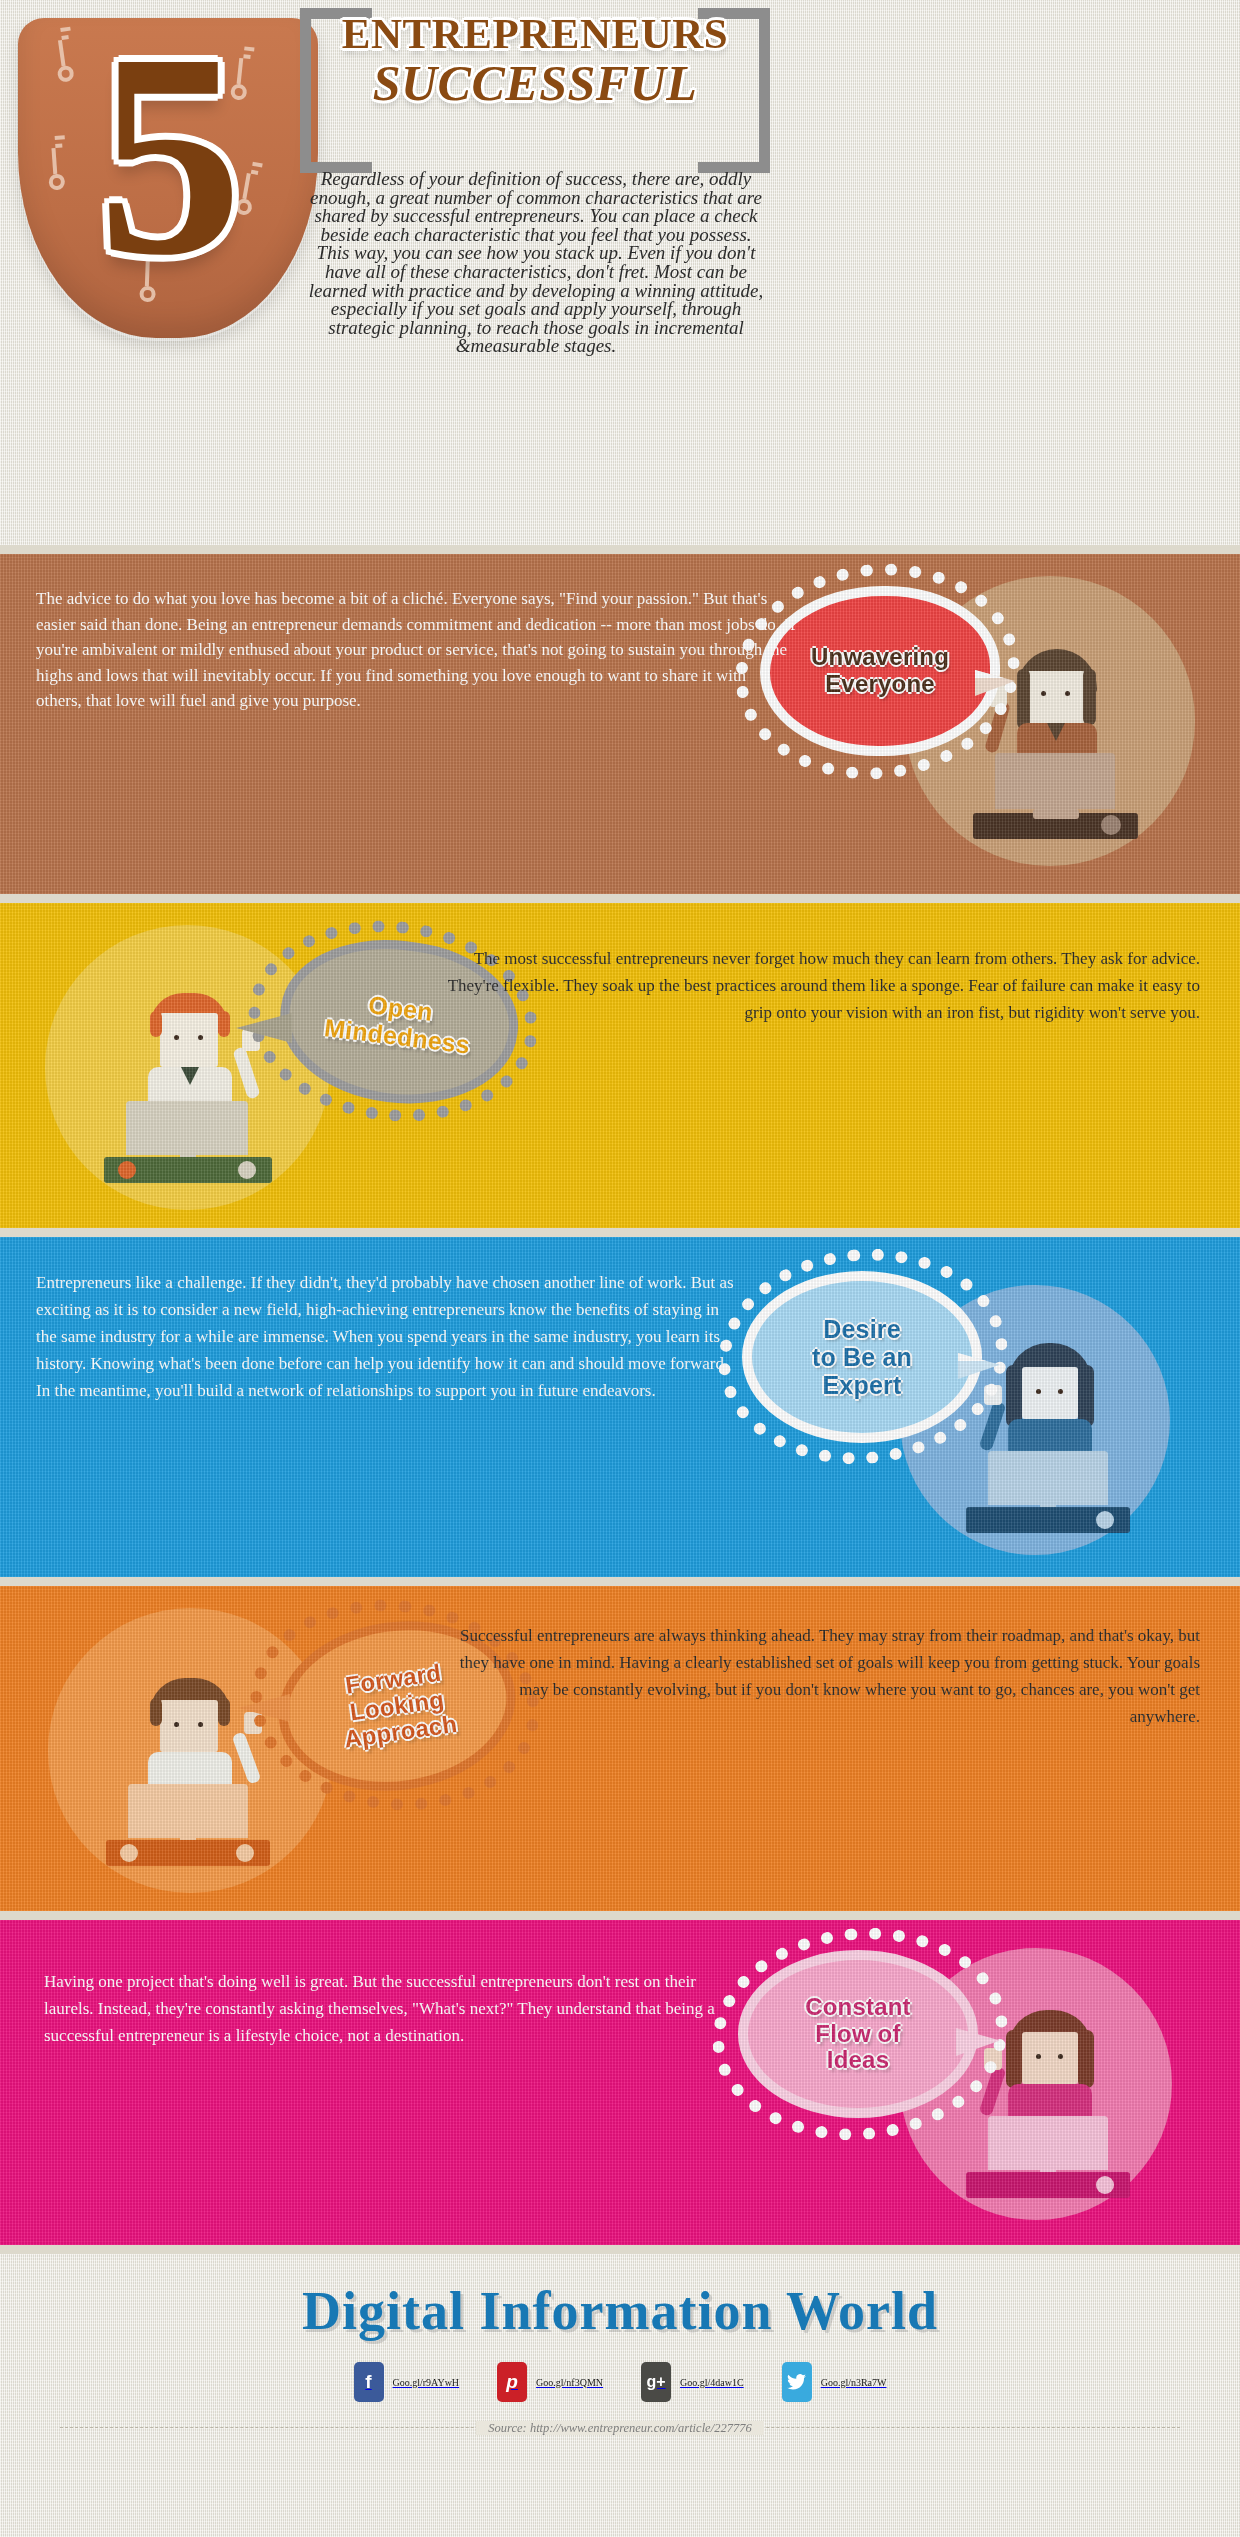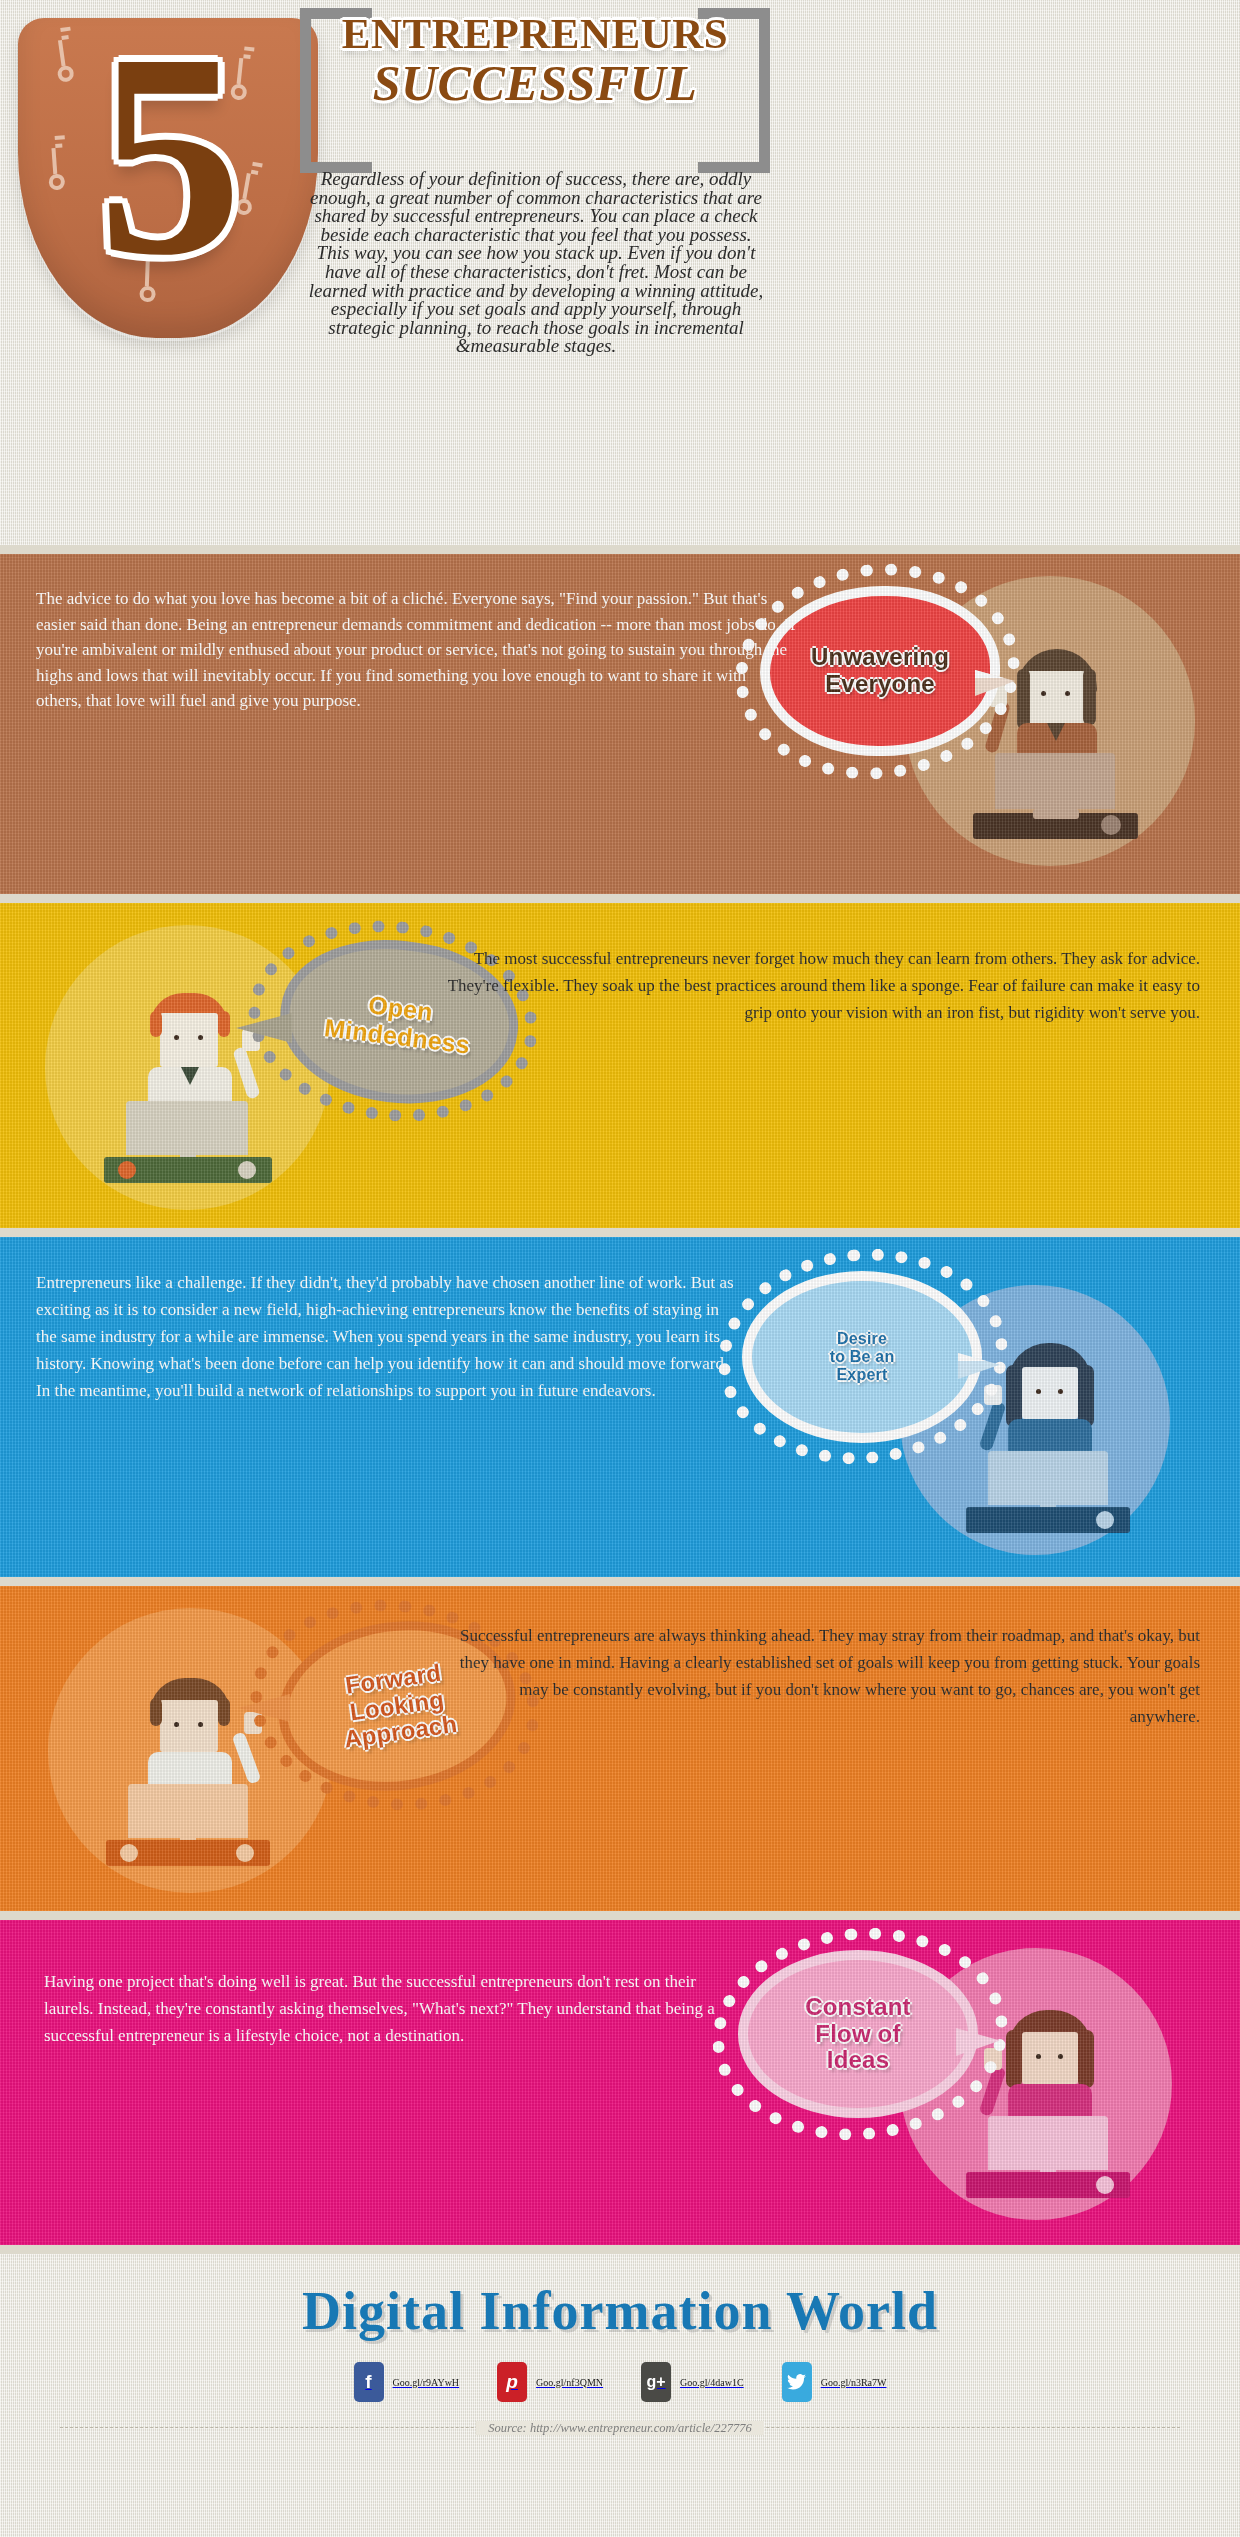--- a/index.html
+++ b/index.html
@@ -374,21 +374,21 @@
         <div class="arm" style="left:36px; top:38px; width:18px; height:20px; background:#eef2f5; border-radius:4px;"></div>
         <div class="laptop" style="left:40px; top:104px; width:120px; height:54px; background:#b9d4e8;"></div>
         <div class="body" style="left:92px; top:148px; width:16px; height:22px; background:#b9d4e8;"></div>
         <div class="desk" style="left:18px; top:160px; width:164px; height:26px; background:#1f4f74;"></div>
         <div class="circle" style="left:148px; top:164px; width:18px; height:18px; background:#b9d4e8;"></div>
       </div>
 
       <div class="dots" style="left:718px; top:12px; width:290px; height:215px; border-color:#ffffff; transform:rotate(-5deg);"></div>
 
       <div class="bubble" style="left:742px; top:34px; width:240px; height:172px; background:#a9daf5; border:10px solid #ffffff; border-radius:50% 50% 50% 50%;">
-        <div class="bubble-label" style="font-size:16px; color:#1c6fa8; text-shadow:-2px 0 0 #fff,2px 0 0 #fff,0 -2px 0 #fff,0 2px 0 #fff,2px 3px 3px rgba(0,0,0,.22);">
+        <div class="bubble-label" style="font-size:25px; color:#1c6fa8; text-shadow:-2px 0 0 #fff,2px 0 0 #fff,0 -2px 0 #fff,0 2px 0 #fff,2px 3px 3px rgba(0,0,0,.22);">
           <div>Desire</div>
           <div>to Be an</div>
           <div>Expert</div>
         </div>
       </div>
       <div style="position:absolute; left:958px; top:116px; width:42px;height:26px; background:#cfe8f8; border-top:8px solid #fff; clip-path:polygon(0 0,100% 45%,0 100%);"></div>
 
       <div class="body-text" style="left:36px; top:32px; width:700px; color:#ffffff; font-size:17px; line-height:27px;">Entrepreneurs like a challenge. If they didn't, they'd probably have chosen another line of work. But as exciting as it is to consider a new field, high-achieving entrepreneurs know the benefits of staying in the same industry for a while are immense. When you spend years in the same industry, you learn its history. Knowing what's been done before can help you identify how it can and should move forward. In the meantime, you'll build a network of relationships to support you in future endeavors.</div>
     </div>
   </div>

